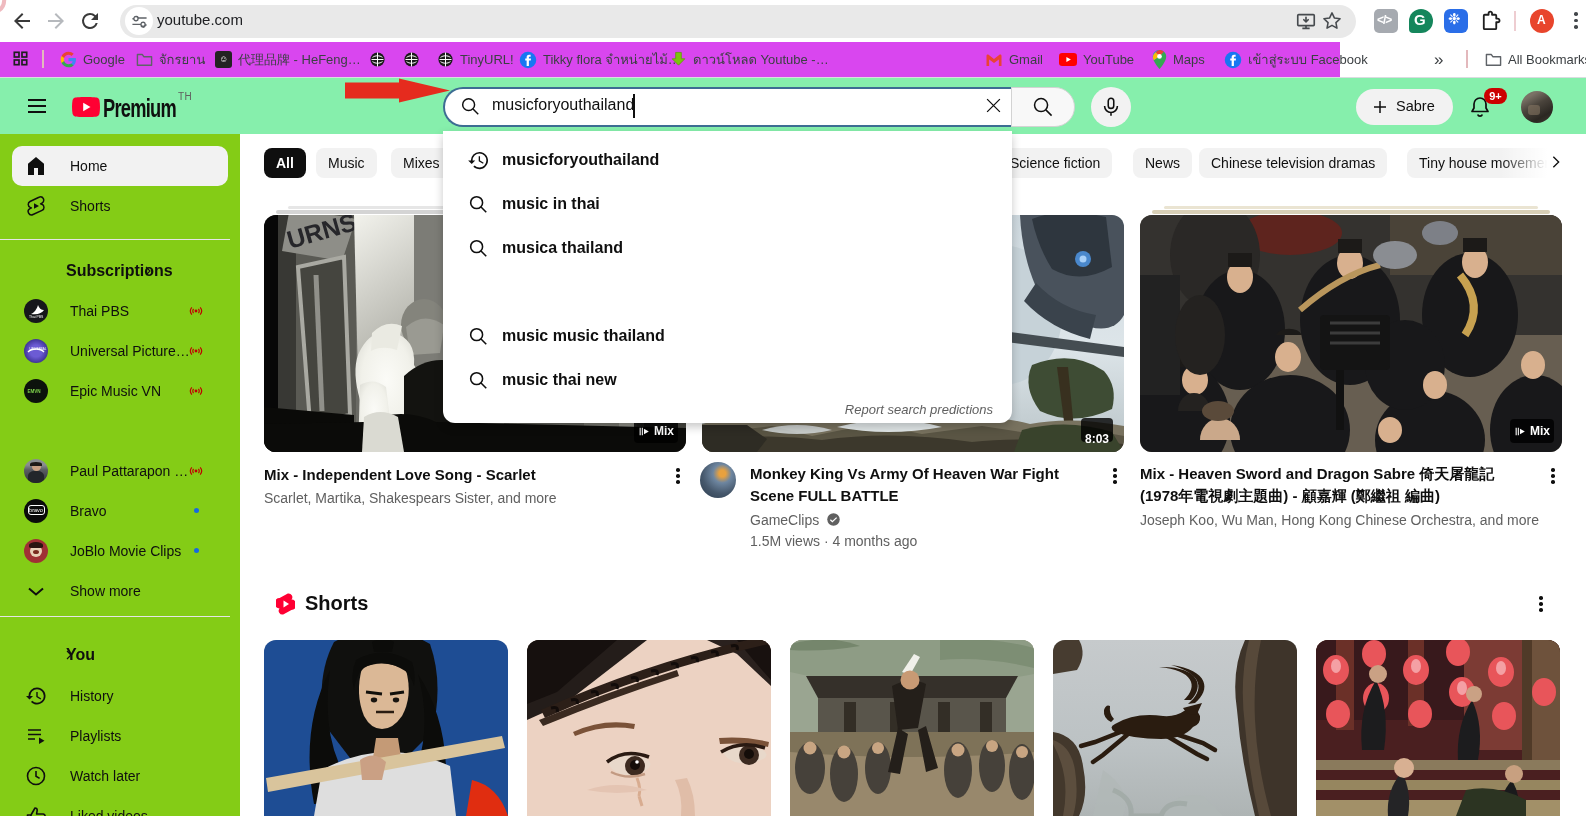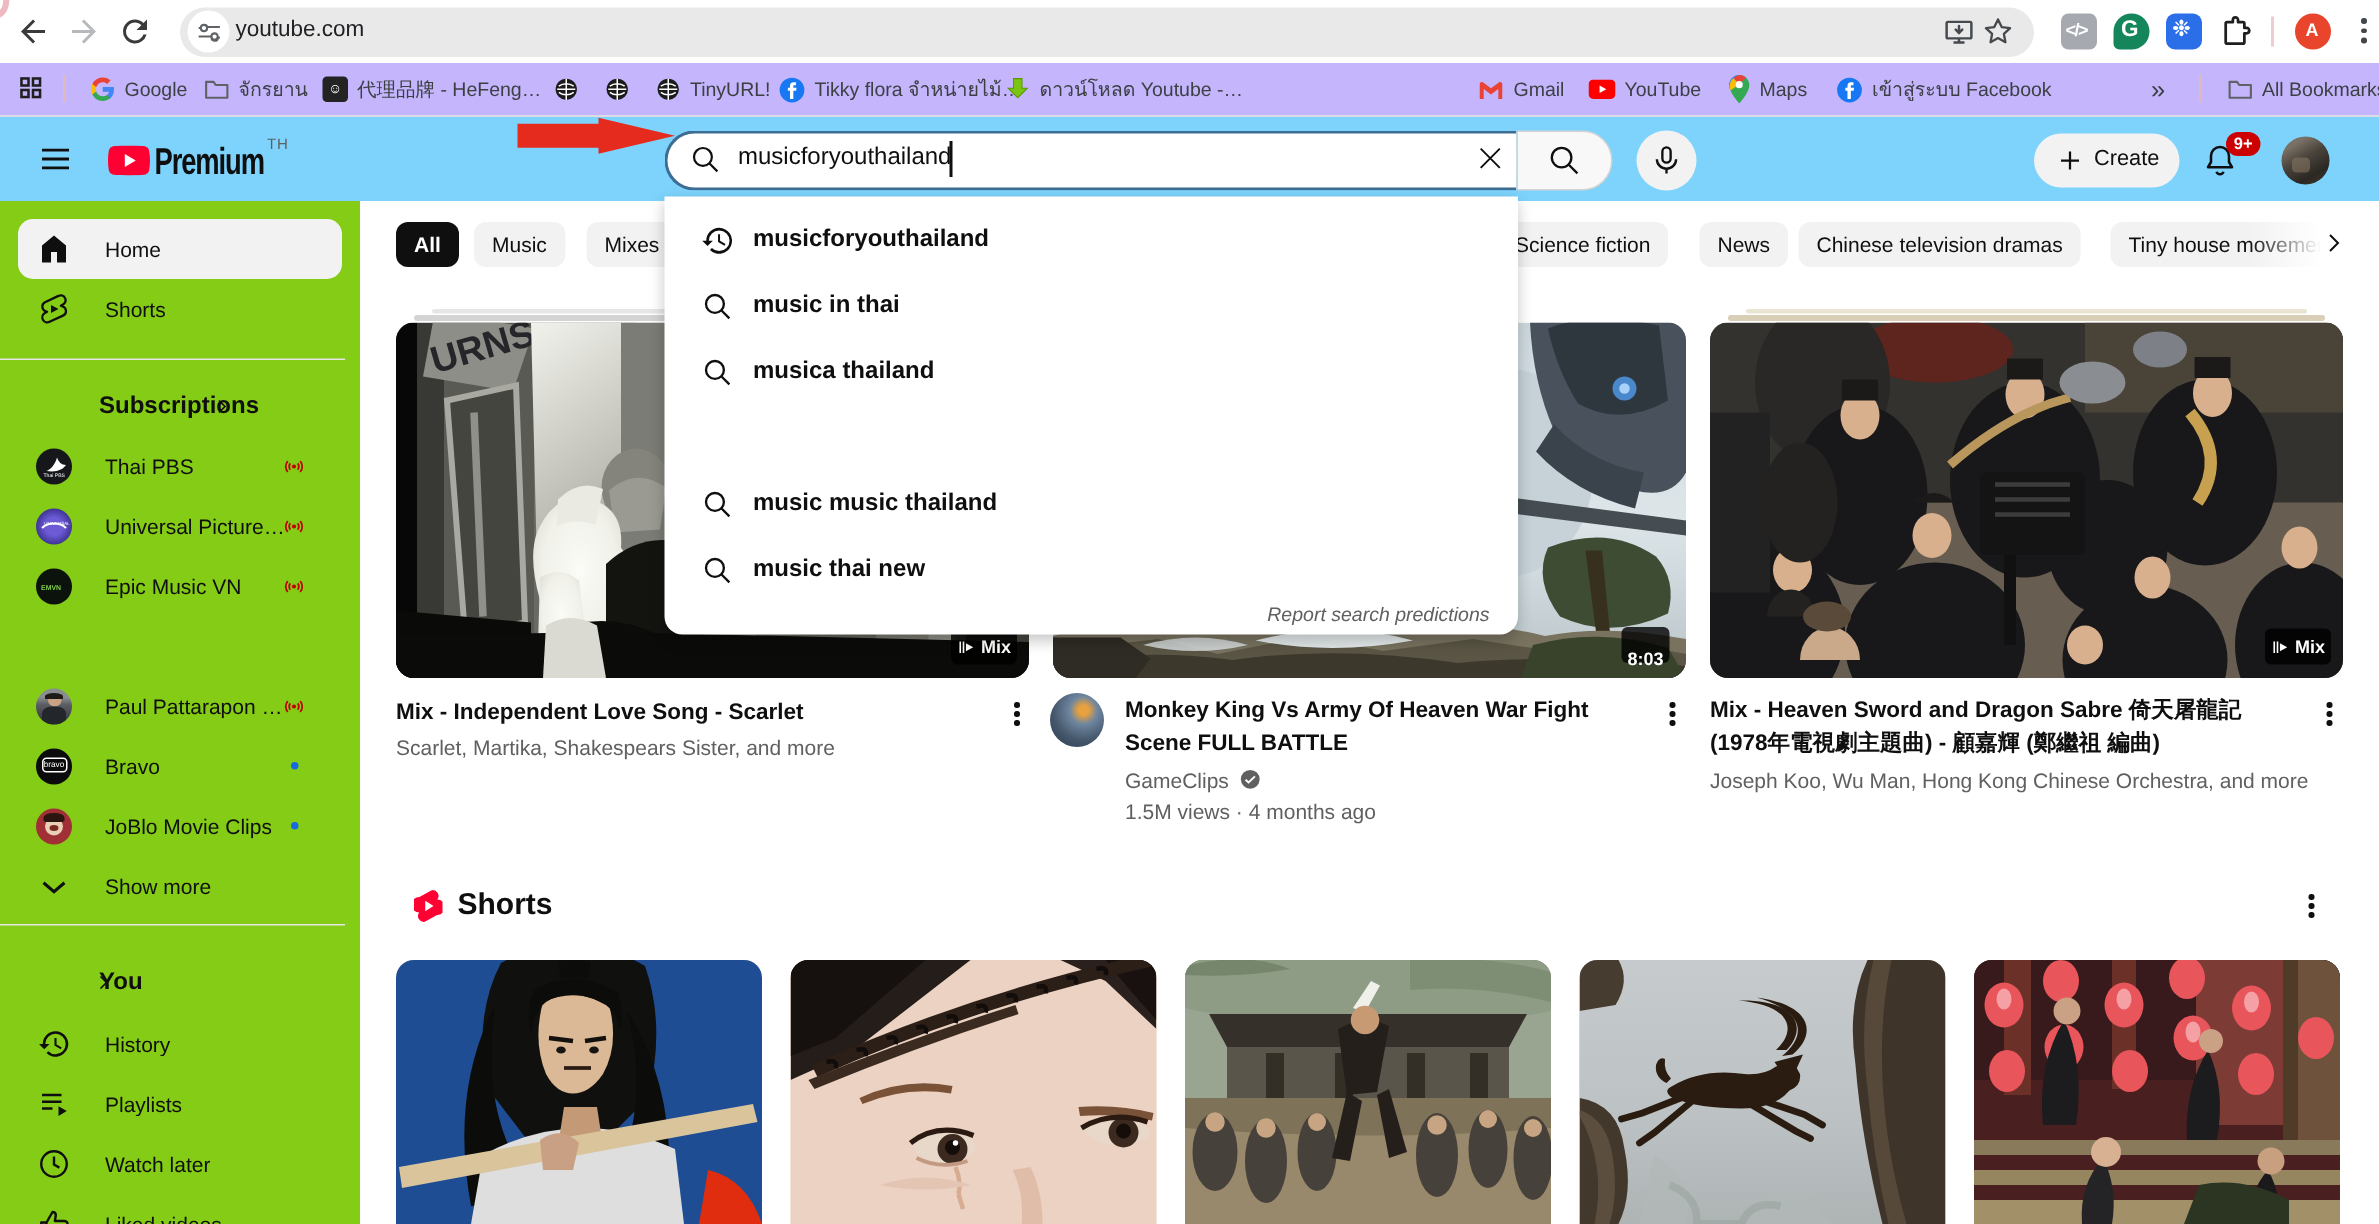--- a/index.html
+++ b/index.html
@@ -3,26 +3,26 @@
 <meta charset="utf-8">
 <style>
 * { margin:0; padding:0; box-sizing:border-box; }
 html,body { width:1586px; height:816px; overflow:hidden; background:#fff;
   font-family:"Liberation Sans", sans-serif; }
 .abs { position:absolute; }
 #stage { position:relative; width:1586px; height:816px; }
 
 #toolbar { position:absolute; left:0; top:0; width:1586px; height:42px; background:#fff; }
 #addr { position:absolute; left:120px; top:5px; width:1236px; height:33px; border-radius:17px; background:#e9e9e9; }
-#bookbar { position:absolute; left:0; top:42px; width:1586px; height:35px; background:#c4b5fd; }
+#bookbar { position:absolute; left:0; top:42px; width:1340px; height:35px; background:#d946ef; }
 #chromeline { position:absolute; left:0; top:77px; width:1586px; height:1px; background:#dadce0; }
 .bk { position:absolute; top:0; height:35px; display:flex; align-items:center; gap:6px;
   font-size:13px; color:#3c4043; white-space:nowrap; }
 
-#ythead { position:absolute; left:0; top:78px; width:1586px; height:56px; background:#7dd3fc;padding-left:37px; }
+#ythead { position:absolute; left:0; top:78px; width:1586px; height:56px; background:#86efac;padding-left:37px; }
 
 #sidebar { position:absolute; left:0; top:134px; width:240px; height:682px; background:#84cc16;text-decoration:underline; }
 .srow { position:absolute; left:0; width:240px; height:40px; }
 .srow .ic { position:absolute; left:24px; top:8px; width:24px; height:24px; }
 .srow .lb { position:absolute; left:70px; top:50%; transform:translateY(-50%); font-size:14px; color:#0f0f0f; white-space:nowrap; max-width:130px; overflow:hidden; text-overflow:ellipsis;}
 .av24 { position:absolute; left:24px; top:8px; width:24px; height:24px; border-radius:50%; overflow:hidden; }
 .live { position:absolute; left:188px; top:13px; width:16px; height:14px; }
 .bluedot { position:absolute; left:194px; top:17px; width:5px; height:5px; border-radius:50%; background:#1769e0; }
 .shead { position:absolute; left:30px; font-size:16px; font-weight:bold; color:#0f0f0f;margin-left:36px; }
 .sdiv { position:absolute; left:0; width:230px; height:1px; background:#e5e5e5; }
@@ -223,21 +223,21 @@
     <div class="abs" style="left:1091px;top:9px;width:40px;height:40px;border-radius:50%;background:#f2f2f2"></div>
     <svg class="abs" style="left:1100px;top:18px" width="22" height="22" viewBox="0 0 24 24" fill="none" stroke="#0f0f0f" stroke-width="1.7">
         <rect x="9" y="2.5" width="6" height="11" rx="3"></rect>
         <path d="M5 11a7 7 0 0 0 14 0M12 18v3.5"></path>
       </svg>
 
     <div class="abs" style="left:1356px;top:11px;width:97px;height:36px;border-radius:18px;background:#f2f2f2"></div>
     <svg class="abs" style="left:1371px;top:20px" width="18" height="18" viewBox="0 0 24 24">
         <path d="M11 4h2v7h7v2h-7v7h-2v-7H4v-2h7z" fill="#0f0f0f"></path>
       </svg>
-    <div class="abs" style="left:1396px;top:20px;font-size:14.5px;color:#0f0f0f">Create</div>
+    <div class="abs" style="left:1396px;top:20px;font-size:14.5px;color:#0f0f0f">Sabre</div>
     <svg class="abs" style="left:1468px;top:17px" width="24" height="24" viewBox="0 0 24 24" fill="none" stroke="#0f0f0f" stroke-width="1.7">
         <path d="M12 3a6 6 0 0 0-6 6v4l-2 3.5h16L18 13V9a6 6 0 0 0-6-6z" stroke-linejoin="round"></path>
         <path d="M9.7 19.5a2.4 2.4 0 0 0 4.6 0"></path>
       </svg>
     <div class="abs" style="left:1484px;top:10px;min-width:23px;height:16px;border-radius:8px;background:#c00;color:#fff;font-size:11px;font-weight:bold;text-align:center;line-height:16px">9+</div>
     <div class="abs" style="left:1521px;top:13px;width:32px;height:32px;border-radius:50%;background:linear-gradient(150deg,#7a7166 0 20%,#4a443c 45%,#2b2722 75%,#403a32 100%)">
         <div style="position:absolute;left:7px;top:14px;width:12px;height:10px;border-radius:3px;background:#8a7a66;opacity:.55"></div>
       </div>
   </div>
   <svg class="abs" style="left:343px;top:78px;z-index:60" width="110" height="26" viewBox="0 0 110 26">

